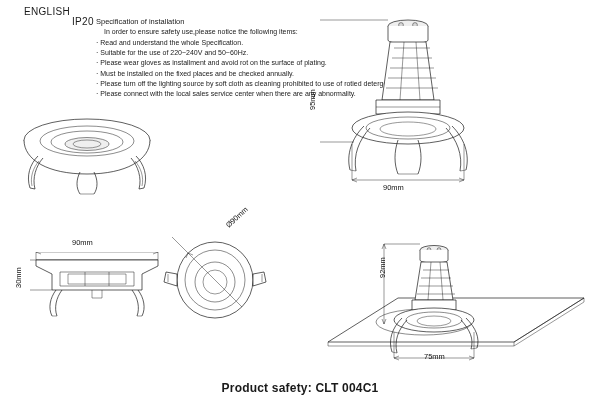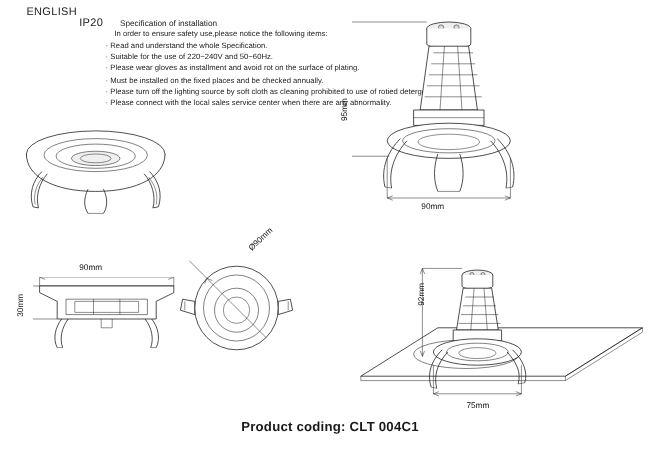--- a/index.html
+++ b/index.html
@@ -17,21 +17,21 @@
   .lang{
     left:8px; top:6px;
     font-size:10px; letter-spacing:.3px;padding-left:16px;
   }
   .ip{
     left:72px; top:16px;
     font-size:10px; letter-spacing:.3px;
   }
 
   .spec-title{
-    left:109px; top:17px;
+    left:96px; top:17px;
     font-size:7.5px;
   }
   .spec-sub{
     left:104px; top:28px;
     font-size:7px;
   }
   .spec-list{
     left:96px; top:38px;
     font-size:7px;
     line-height:10.2px;
@@ -258,17 +258,17 @@
       <line class="ln hair" x1="66" y1="12" x2="102" y2="12"></line>
 
       <line class="ln hair" x1="76" y1="126" x2="156" y2="126"></line>
       <path class="ln hair" d="M76 126 L81 124 M76 126 L81 128"></path>
       <path class="ln hair" d="M156 126 L151 124 M156 126 L151 128"></path>
       <line class="ln hair" x1="76" y1="100" x2="76" y2="126"></line>
       <line class="ln hair" x1="156" y1="100" x2="156" y2="126"></line>
     </svg>
   </div>
   <div class="abs dimlbl rot90" style="left:378px;top:278px;">92mm</div>
-  <div class="abs dimlbl" style="left:424px;top:364px;">75mm</div>
-
-  <div class="abs product-code">Product coding: CLT 004C1</div>
+  <div class="abs dimlbl" style="left:424px;top:352px;">75mm</div>
+
+  <div class="abs product-code">Product safety: CLT 004C1</div>
 
 </div>
 
 </body></html>

